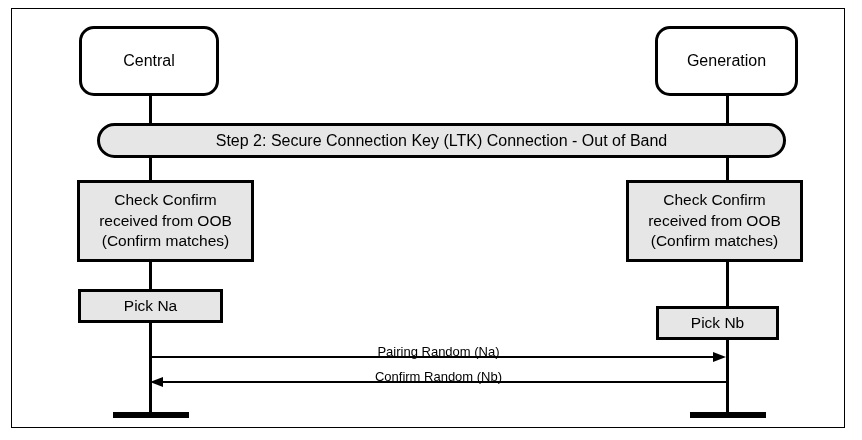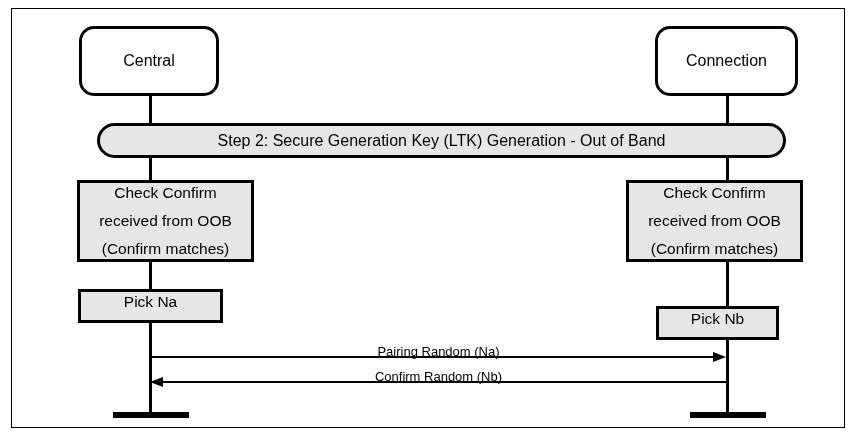--- a/index.html
+++ b/index.html
@@ -72,21 +72,21 @@
 
   
   .proc-box {
     position: absolute;
     background: #e6e6e6;
     border: 3px solid #000000;
     box-sizing: border-box;
     display: flex;
     flex-direction: column;
     align-items: center;
-    justify-content: space-between;
+    justify-content: center;
     font-size: 15.5px;
     line-height: 1.32;
     color: #000000;
     text-align: center;
     z-index: 3;
   }
   .proc-box .line { display: block; white-space: nowrap; }
 
   
   .msg-line {
@@ -131,25 +131,25 @@
   <div class="frame"></div>
 
   <div class="lifeline" style="left:149px; top:92px; height:325px;"></div>
   <div class="lifeline" style="left:726px; top:92px; height:325px;"></div>
 
   <div class="actor-box" style="left:79px; top:26px; width:140px; height:70px;">
     <span>Central</span>
   </div>
 
   <div class="actor-box" style="left:655px; top:26px; width:143px; height:70px;">
-    <span>Connection</span>
+    <span>Generation</span>
   </div>
 
   <div class="step-banner" style="left:97px; top:123px; width:689px; height:35px;">
-    <span>Step 2: Secure Generation Key (LTK) Generation - Out of Band</span>
+    <span>Step 2: Secure Connection Key (LTK) Connection - Out of Band</span>
   </div>
 
   <div class="proc-box" style="left:77px; top:180px; width:177px; height:82px;">
     <span class="line">Check Confirm</span>
     <span class="line">received from OOB</span>
     <span class="line">(Confirm matches)</span>
   </div>
 
   <div class="proc-box" style="left:626px; top:180px; width:177px; height:82px;">
     <span class="line">Check Confirm</span>

